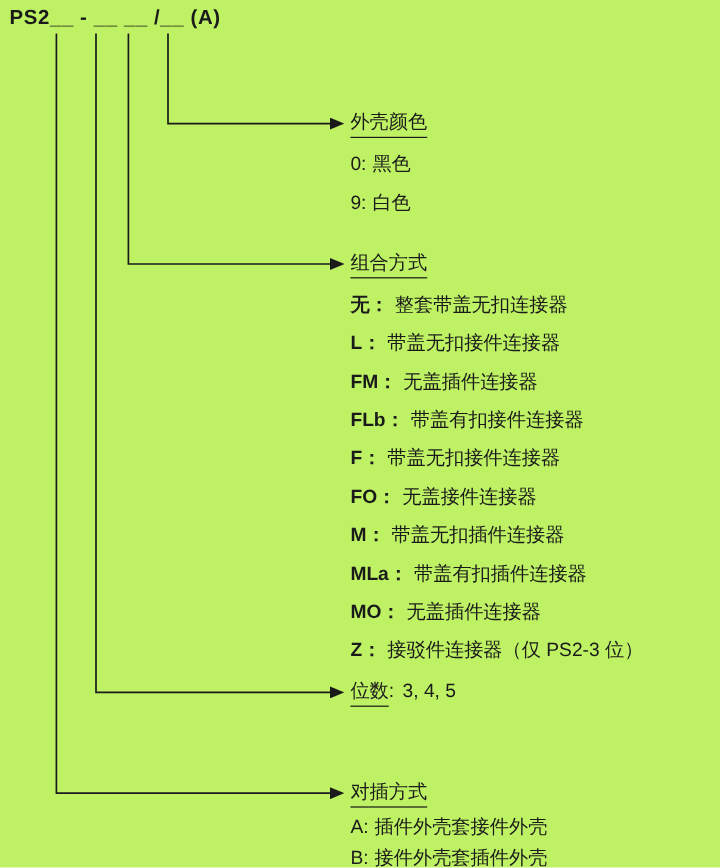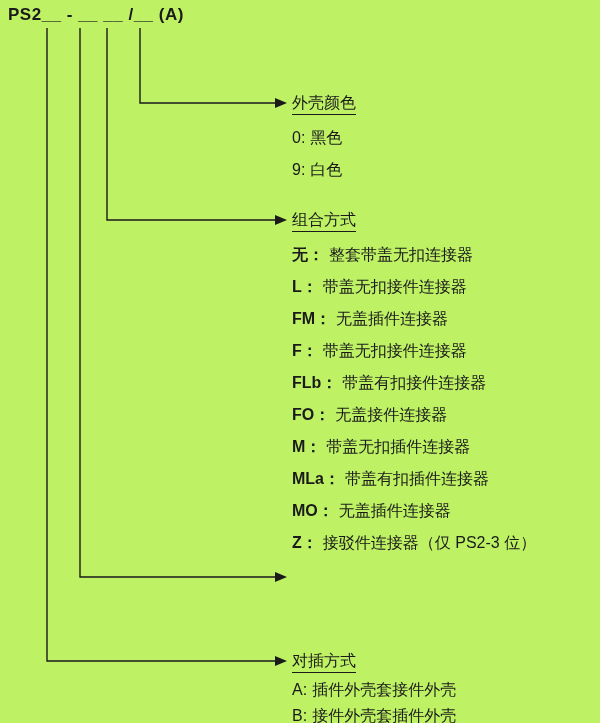--- a/index.html
+++ b/index.html
@@ -83,42 +83,45 @@
     <div class="row">
       <span class="code">无：</span><span class="desc">整套带盖无扣连接器</span>
     </div>
     <div class="row">
       <span class="code">L：</span><span class="desc">带盖无扣接件连接器</span>
     </div>
     <div class="row">
       <span class="code">FM：</span><span class="desc">无盖插件连接器</span>
     </div>
     <div class="row">
-      <span class="code">F：</span><span class="desc">带盖无扣接件连接器</span>
+      <span class="code">FLb：</span><span class="desc">带盖有扣接件连接器</span>
     </div>
     <div class="row">
-      <span class="code">FLb：</span><span class="desc">带盖有扣接件连接器</span>
+      <span class="code">F：</span><span class="desc">带盖无扣接件连接器</span>
     </div>
     <div class="row">
       <span class="code">FO：</span><span class="desc">无盖接件连接器</span>
     </div>
     <div class="row">
       <span class="code">M：</span><span class="desc">带盖无扣插件连接器</span>
     </div>
     <div class="row">
       <span class="code">MLa：</span><span class="desc">带盖有扣插件连接器</span>
     </div>
     <div class="row">
       <span class="code">MO：</span><span class="desc">无盖插件连接器</span>
     </div>
     <div class="row">
       <span class="code">Z：</span><span class="desc">接驳件连接器（仅 PS2-3 位）</span>
     </div>
   </div>
 
+  <div class="section inline-row" style="top:568px;">
+    <span class="sec-title">位数</span><span class="colon">:</span><span class="value">3, 4, 5</span>
+  </div>
 
   <div class="section section-mating" style="top:652px;">
     <span class="sec-title">对插方式</span>
     <div class="row">
       <span class="code">A:</span><span class="desc">插件外壳套接件外壳</span>
     </div>
     <div class="row">
       <span class="code">B:</span><span class="desc">接件外壳套插件外壳</span>
     </div>
   </div>

